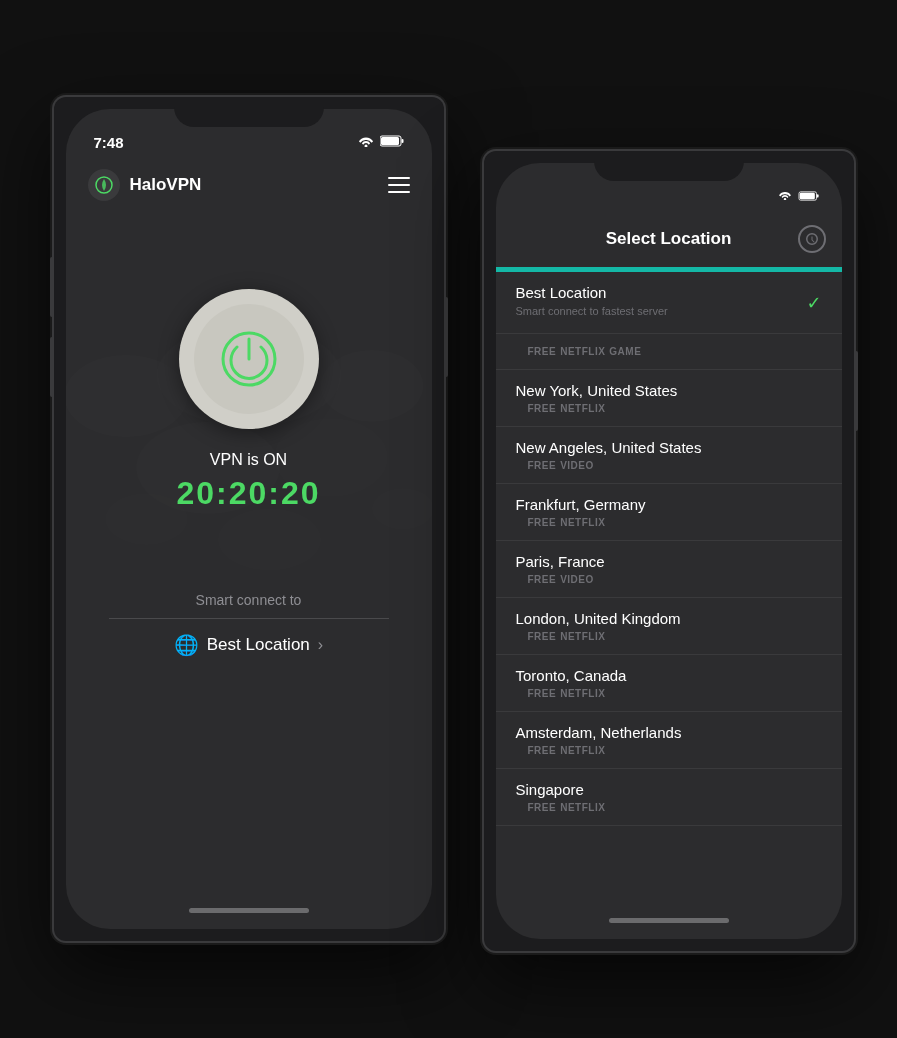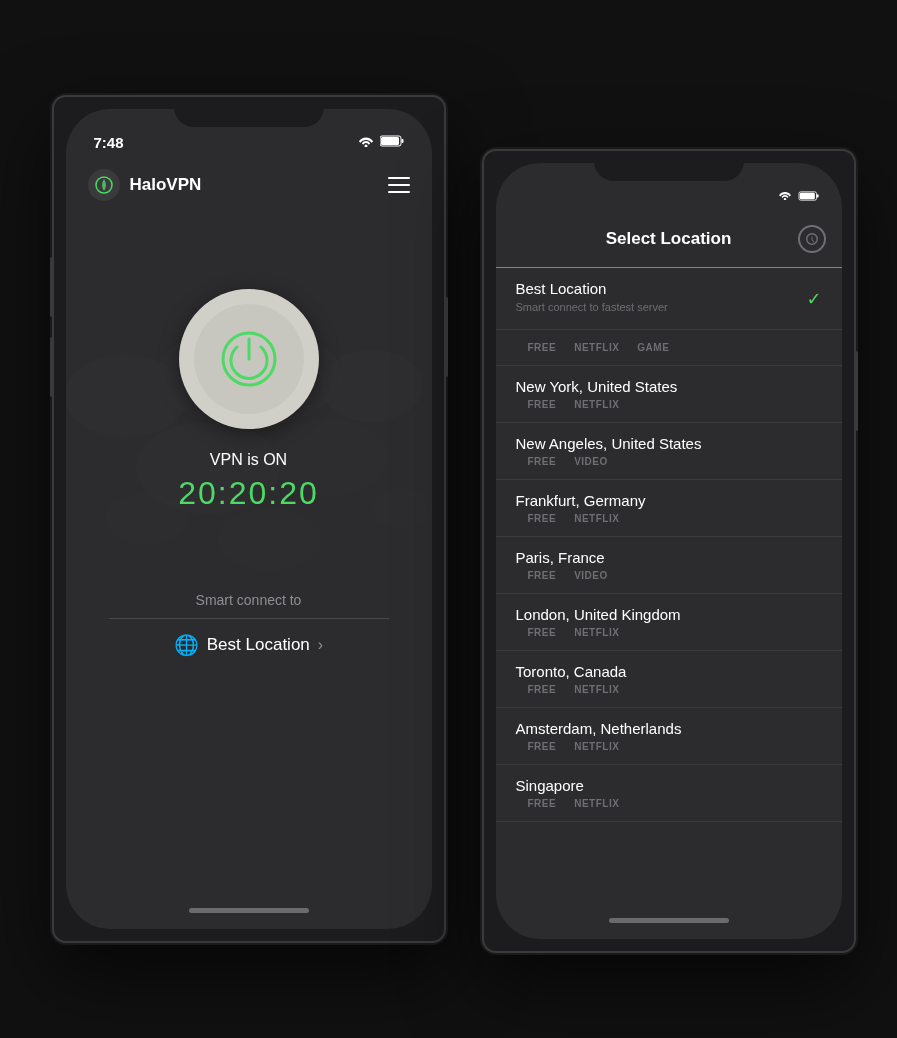--- a/index.html
+++ b/index.html
@@ -207,21 +207,21 @@
     .vpn-status {
       color: #fff;
       font-size: 16px;
       margin-top: 22px;
       font-weight: 400;
     }
 
     .vpn-timer {
       color: #4cd964;
       font-size: 32px;
-      font-weight: 400;
+      font-weight: 700;
       margin-top: 6px;
       letter-spacing: 2px;
       text-align: right;
     }
 
     
     .connect-area {
       position: relative;
       z-index: 5;
       display: flex;
@@ -276,21 +276,21 @@
       padding: 14px 22px 0;
       height: 52px;
       gap: 6px;
     }
 
     .select-location-header {
       display: flex;
       align-items: center;
       justify-content: space-between;
       padding: 10px 16px 14px;
-      border-bottom: 1px solid #14b8a6;
+      border-bottom: 5px solid #14b8a6;
     }
 
     .select-location-title {
       color: #fff;
       font-size: 17px;
       font-weight: 600;
       flex: 1;
       text-align: center;
     }
 
@@ -332,21 +332,21 @@
     }
 
     .location-subtitle {
       color: #6e6e73;
       font-size: 11px;
       margin-bottom: 4px;
     }
 
     .location-tags {
       display: flex;
-      gap: 18px;
+      gap: 4px;
       padding-left: 12px;
     }
 
     .tag {
       color: #6e6e73;
       font-size: 10px;
       font-weight: 600;
       letter-spacing: 0.5px;
     }
 

